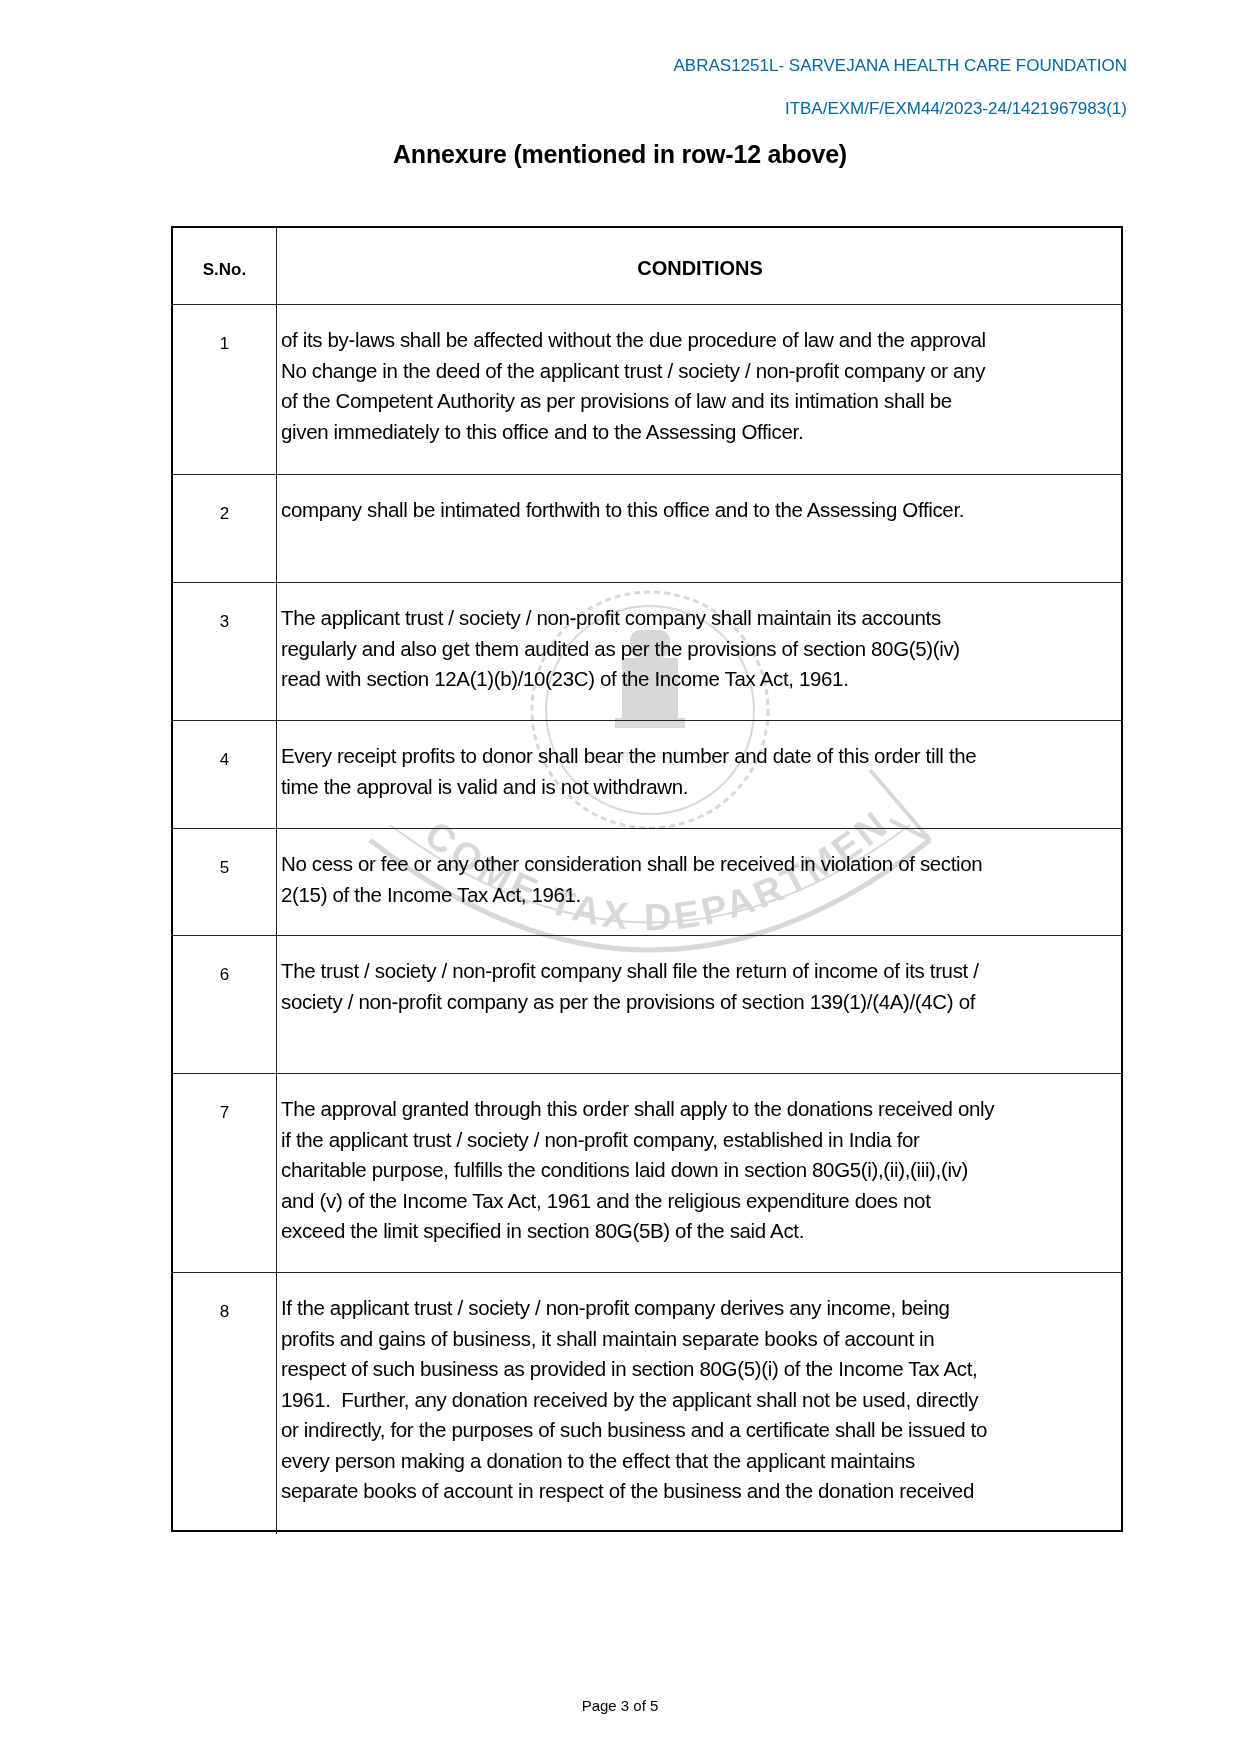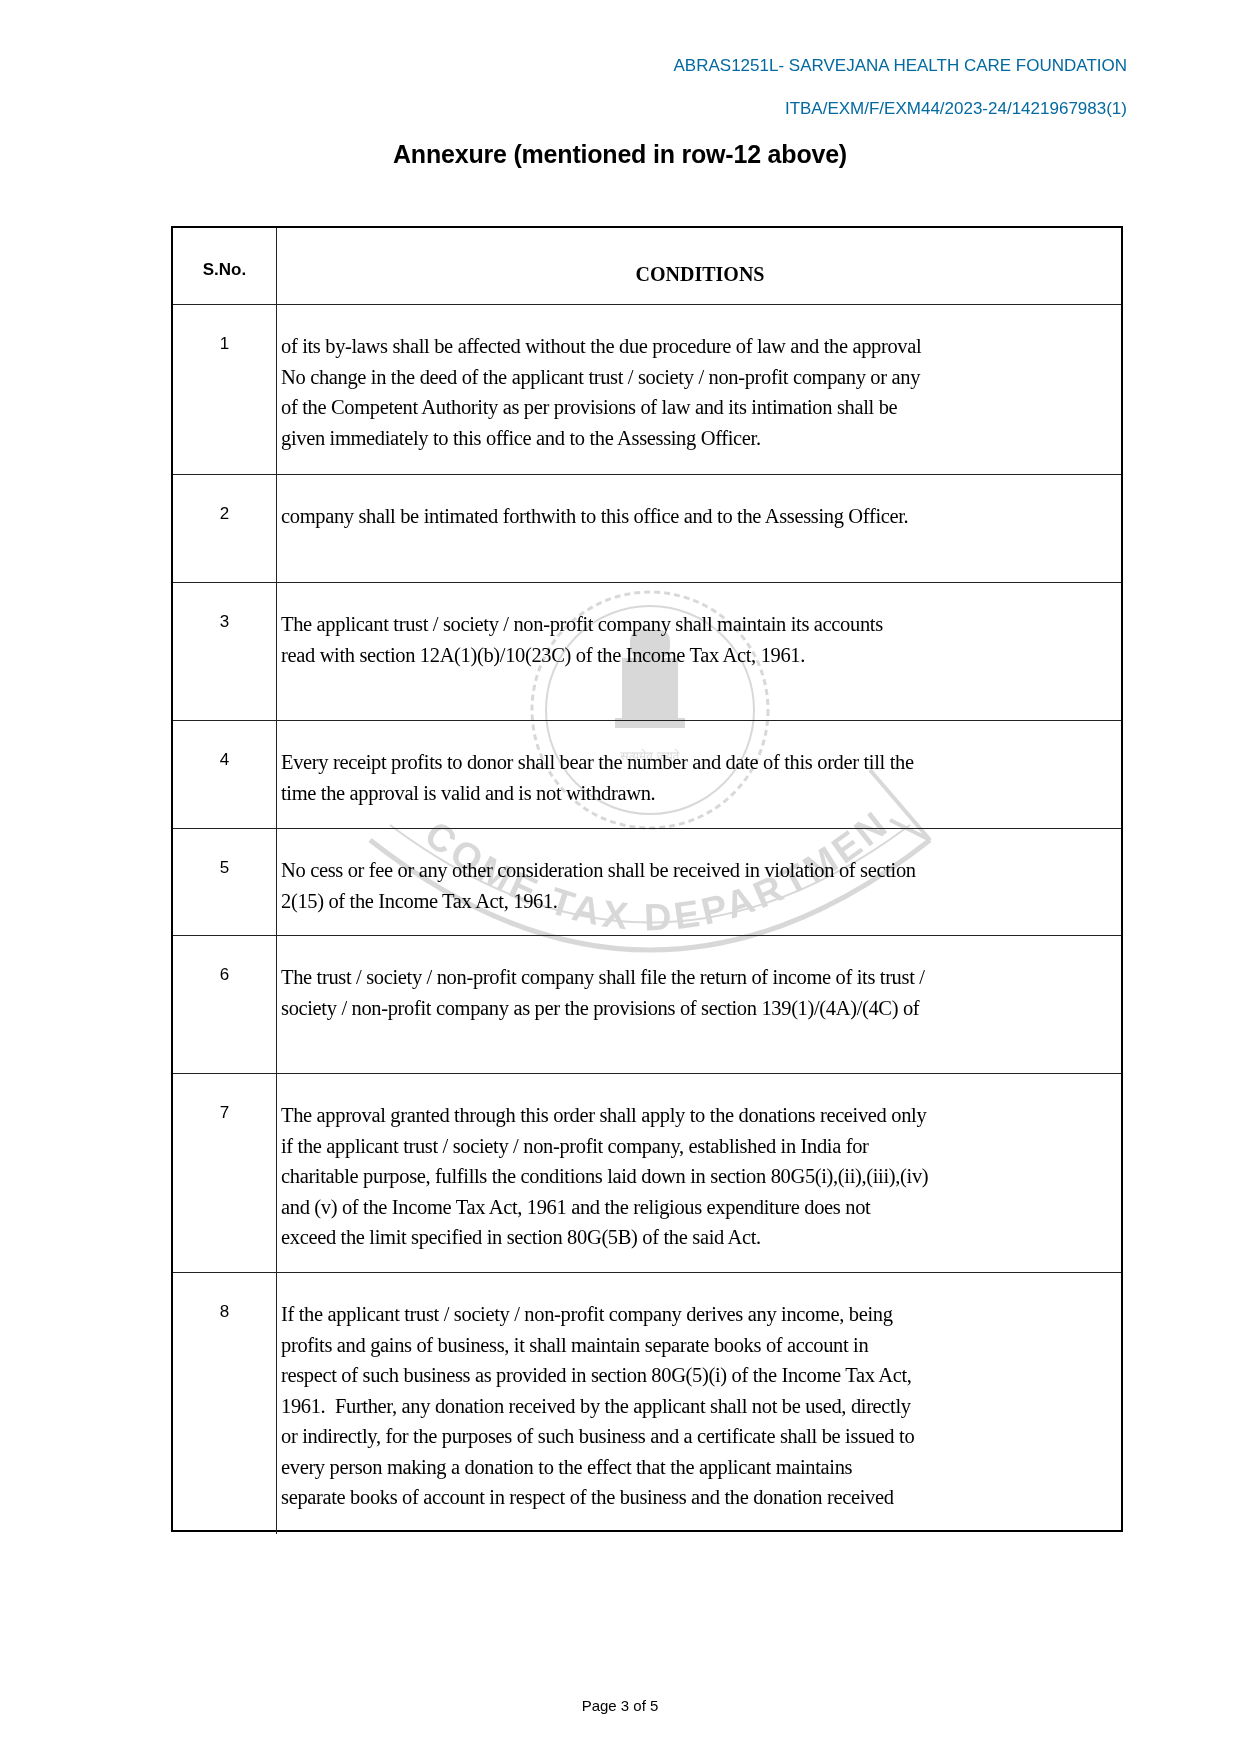--- a/index.html
+++ b/index.html
@@ -5,21 +5,21 @@
   html, body { margin: 0; padding: 0; background: #ffffff; }
   body { width: 1240px; height: 1755px; position: relative; overflow: hidden; }
   .hdr { position: absolute; right: 113px; font-family: "Liberation Sans", sans-serif; font-size: 17px; color: #0369a1; white-space: nowrap; }
   #hdr1 { top: 56px; }
   #hdr2 { top: 99px; }
   #title { position: absolute; top: 140px; left: 0; width: 1240px; text-align: center; font-family: Liberation Sans, sans-serif; font-weight: bold; font-size: 25px; color: #000; letter-spacing: -0.2px; }
   #table { position: absolute; left: 171px; top: 226px; width: 952px; height: 1306px; border: 2px solid #000; box-sizing: border-box; }
   .row { position: absolute; left: 0; width: 100%; border-bottom: 1.5px solid #222; box-sizing: border-box; }
   .row:last-child { border-bottom: none; }
   .sno { position: absolute; left: 0; top: 0; width: 104px; height: 100%; border-right: 1.5px solid #222; box-sizing: border-box; text-align: center; font-family: "Liberation Sans", sans-serif; font-size: 17px; color: #000; }
-  .cond { position: absolute; left: 106px; top: 0; right: 0; height: 100%; font-family: Liberation Serif, serif; font-size: 20.5px; line-height: 30.5px; color: #000; letter-spacing: -0.35px; white-space: pre; margin-top: 6px; }
+  .cond { position: absolute; left: 106px; top: 0; right: 0; height: 100%; font-family: Liberation Sans, sans-serif; font-size: 20.5px; line-height: 30.5px; color: #000; letter-spacing: -0.35px; white-space: pre; }
   .head .sno, .head .cond { font-weight: bold; }
   .head .sno { padding-top: 32px; font-size: 17px; }
   .head .cond { text-align: center; padding-top: 25px; font-size: 20px; letter-spacing: 0; }
   .body .sno { padding-top: 29px; }
   .body .cond { padding-top: 20px; padding-left: 2px; }
   #page-num { position: absolute; top: 1697px; left: 0; width: 1240px; text-align: center; font-family: "Liberation Sans", sans-serif; font-size: 15px; color: #000; }
   #watermark { position: absolute; left: 330px; top: 590px; width: 640px; height: 420px; opacity: 0.28; pointer-events: none; }
 </style>
 </head>
 <body>
@@ -58,21 +58,21 @@
 <div class="row body" style="top: 77px; height: 170px;">
       <div class="sno">1</div>
       <div class="cond"><div>of its by-laws shall be affected without the due procedure of law and the approval</div><div>No change in the deed of the applicant trust / society / non-profit company or any</div><div>of the Competent Authority as per provisions of law and its intimation shall be</div><div>given immediately to this office and to the Assessing Officer.</div></div>
     </div>
     <div class="row body" style="top: 247px; height: 108px;">
       <div class="sno">2</div>
       <div class="cond"><div>company shall be intimated forthwith to this office and to the Assessing Officer.</div></div>
     </div>
     <div class="row body" style="top: 355px; height: 138px;">
       <div class="sno">3</div>
-      <div class="cond"><div>The applicant trust / society / non-profit company shall maintain its accounts</div><div>read with section 12A(1)(b)/10(23C) of the Income Tax Act, 1961.</div></div>
+      <div class="cond"><div>The applicant trust / society / non-profit company shall maintain its accounts</div><div>regularly and also get them audited as per the provisions of section 80G(5)(iv)</div><div>read with section 12A(1)(b)/10(23C) of the Income Tax Act, 1961.</div></div>
     </div>
     <div class="row body" style="top: 493px; height: 108px;">
       <div class="sno">4</div>
       <div class="cond"><div>Every receipt profits to donor shall bear the number and date of this order till the</div><div>time the approval is valid and is not withdrawn.</div></div>
     </div>
     <div class="row body" style="top: 601px; height: 107px;">
       <div class="sno">5</div>
       <div class="cond"><div>No cess or fee or any other consideration shall be received in violation of section</div><div>2(15) of the Income Tax Act, 1961.</div></div>
     </div>
     <div class="row body" style="top: 708px; height: 138px;">

